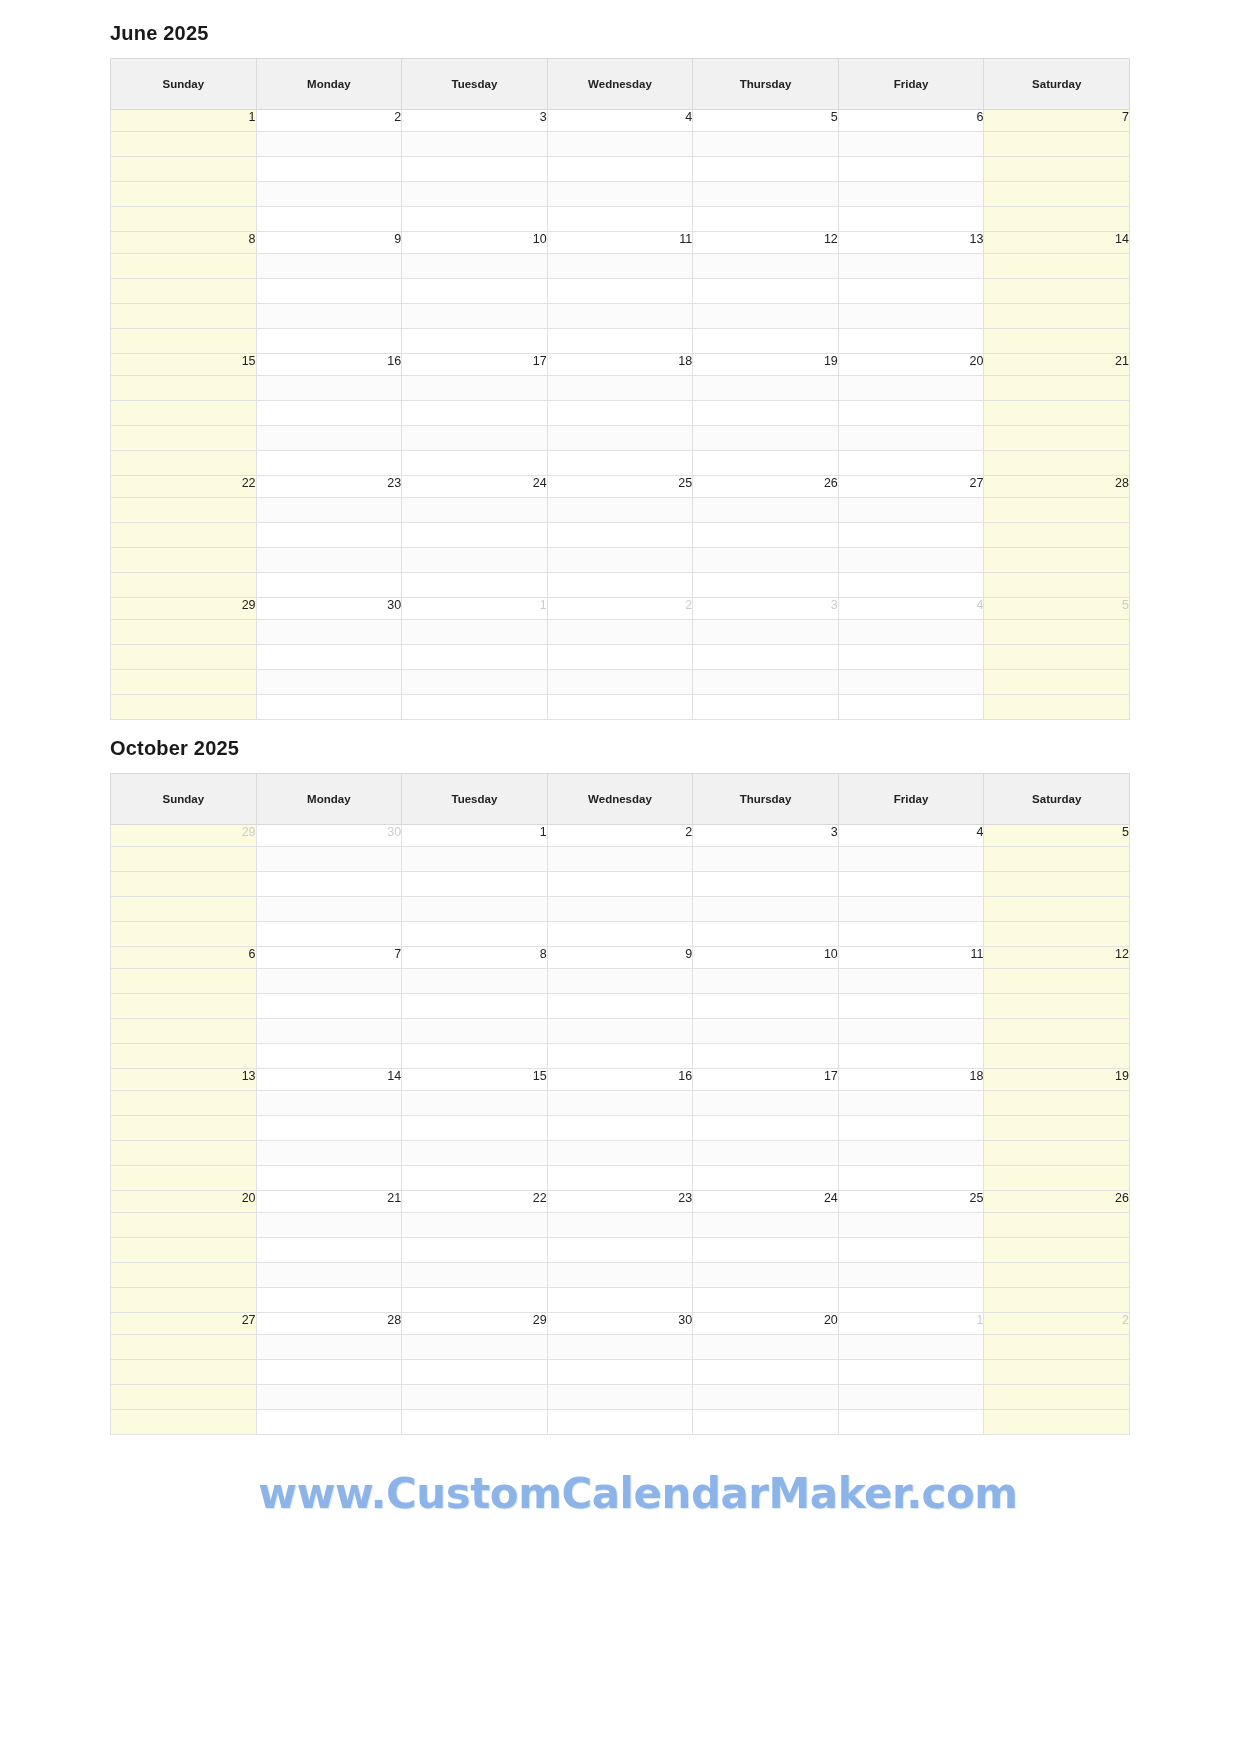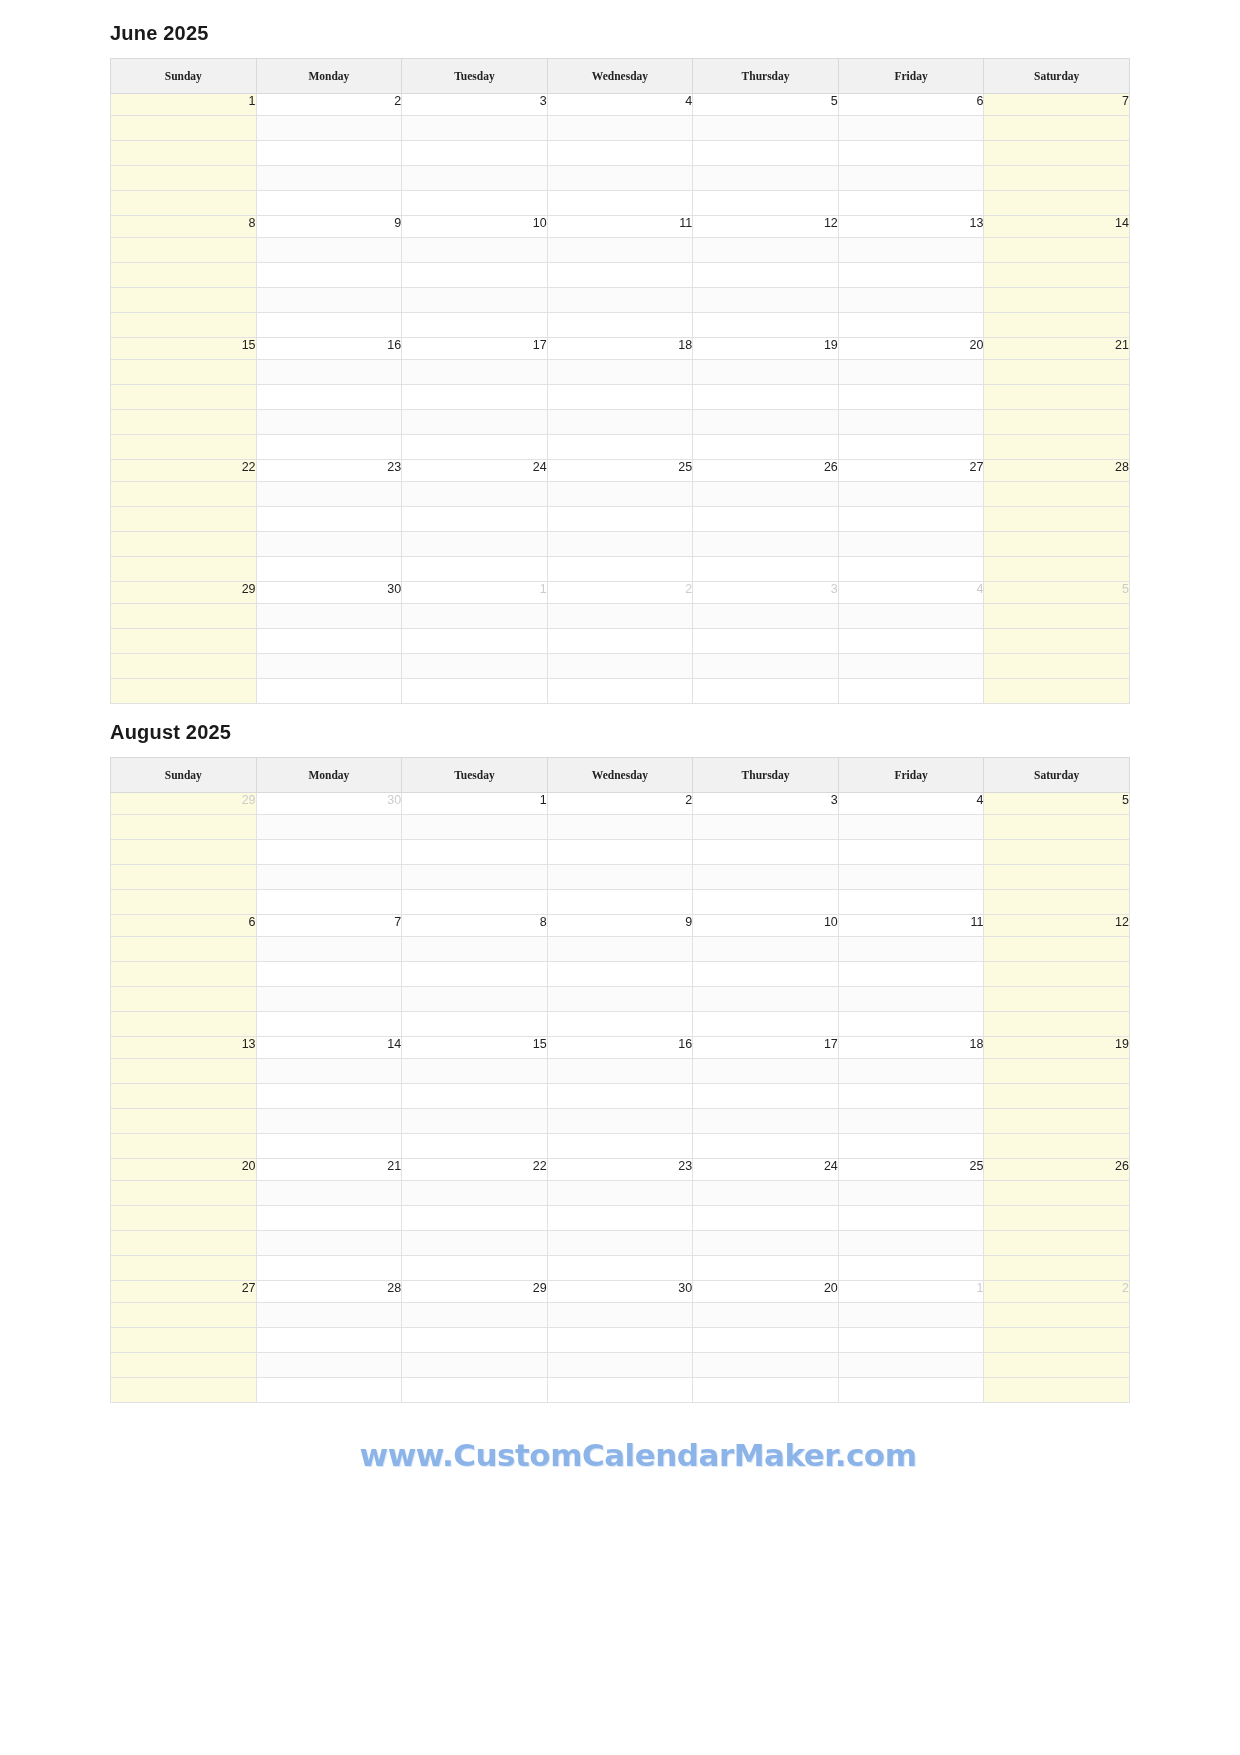--- a/index.html
+++ b/index.html
@@ -39,23 +39,22 @@
     width: 1020px;
     table-layout: fixed;
   }
   table.cal th {
     background: #f1f1f1;
     border: 1px solid #d9d9d9;
     font-size: 11.5px;
     font-weight: bold;
     color: #222222;
     height: 18px;
-    padding: 8px 0;
+    padding: 16px 0;
     text-align: center;
-    font-family: Liberation Serif, serif;
   }
   table.cal td {
     border: 1px solid #e2e2e2;
     padding: 0;
     vertical-align: top;
   }
   td.daynum {
     height: 21px;
     font-size: 12.5px;
     text-align: right;
@@ -73,21 +72,21 @@
   td.wk.alt { background: #fcfadf; }
 
   .other-month { color: #cccccc; }
 
   .footer {
     text-align: center;
     margin-top: 34px;
   }
   .footer-text {
     font-family: "DejaVu Sans", sans-serif;
-    font-size: 31px;
+    font-size: 42px;
     font-weight: bold;
     color: #8cb4e8;
     letter-spacing: -0.5px;
     text-shadow: 1px 1px 0 #dce9f9;
     margin-left: 36px;
   }
 </style>
 </head>
 <body>
 
@@ -331,21 +330,21 @@
             <td class="line wd"></td>
             <td class="line wd"></td>
             <td class="line wd"></td>
             <td class="line wk"></td>
           </tr>
         </tbody>
     </table>
   </div>
 
   <div class="cal-block">
-    <div class="cal-title" id="july-title">August 2025</div>
+    <div class="cal-title" id="july-title">October 2025</div>
     <table class="cal">
       <thead>
         <tr>
           <th>Sunday</th>
           <th>Monday</th>
           <th>Tuesday</th>
           <th>Wednesday</th>
           <th>Thursday</th>
           <th>Friday</th>
           <th>Saturday</th>

